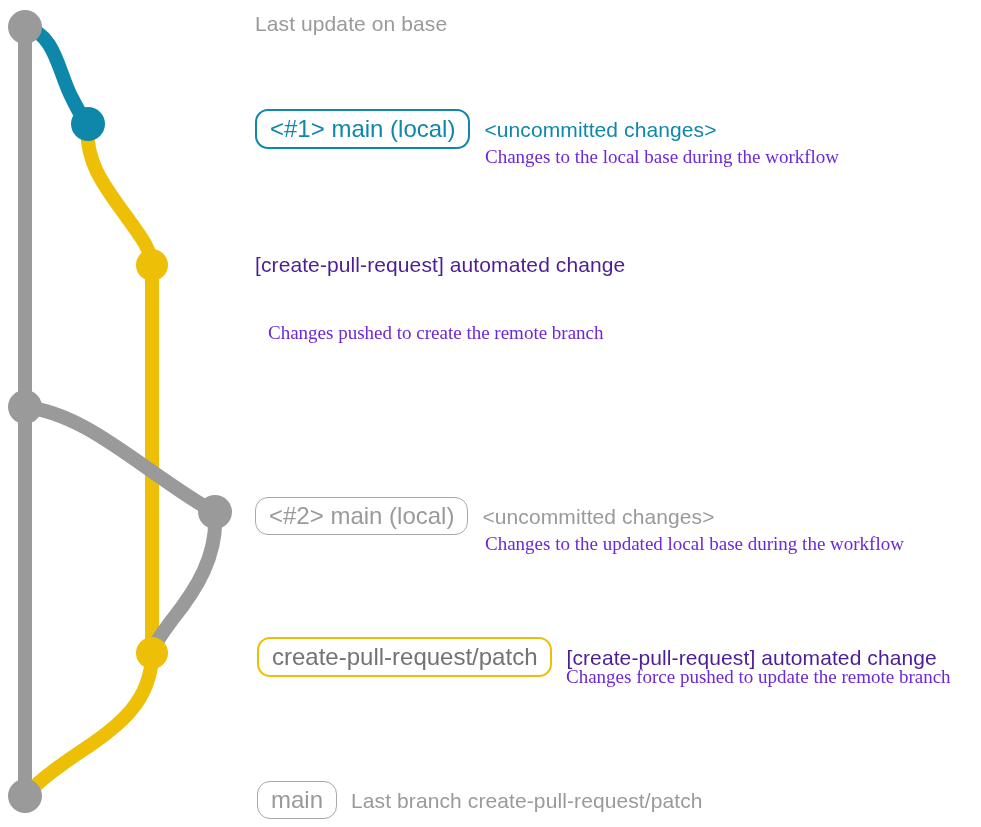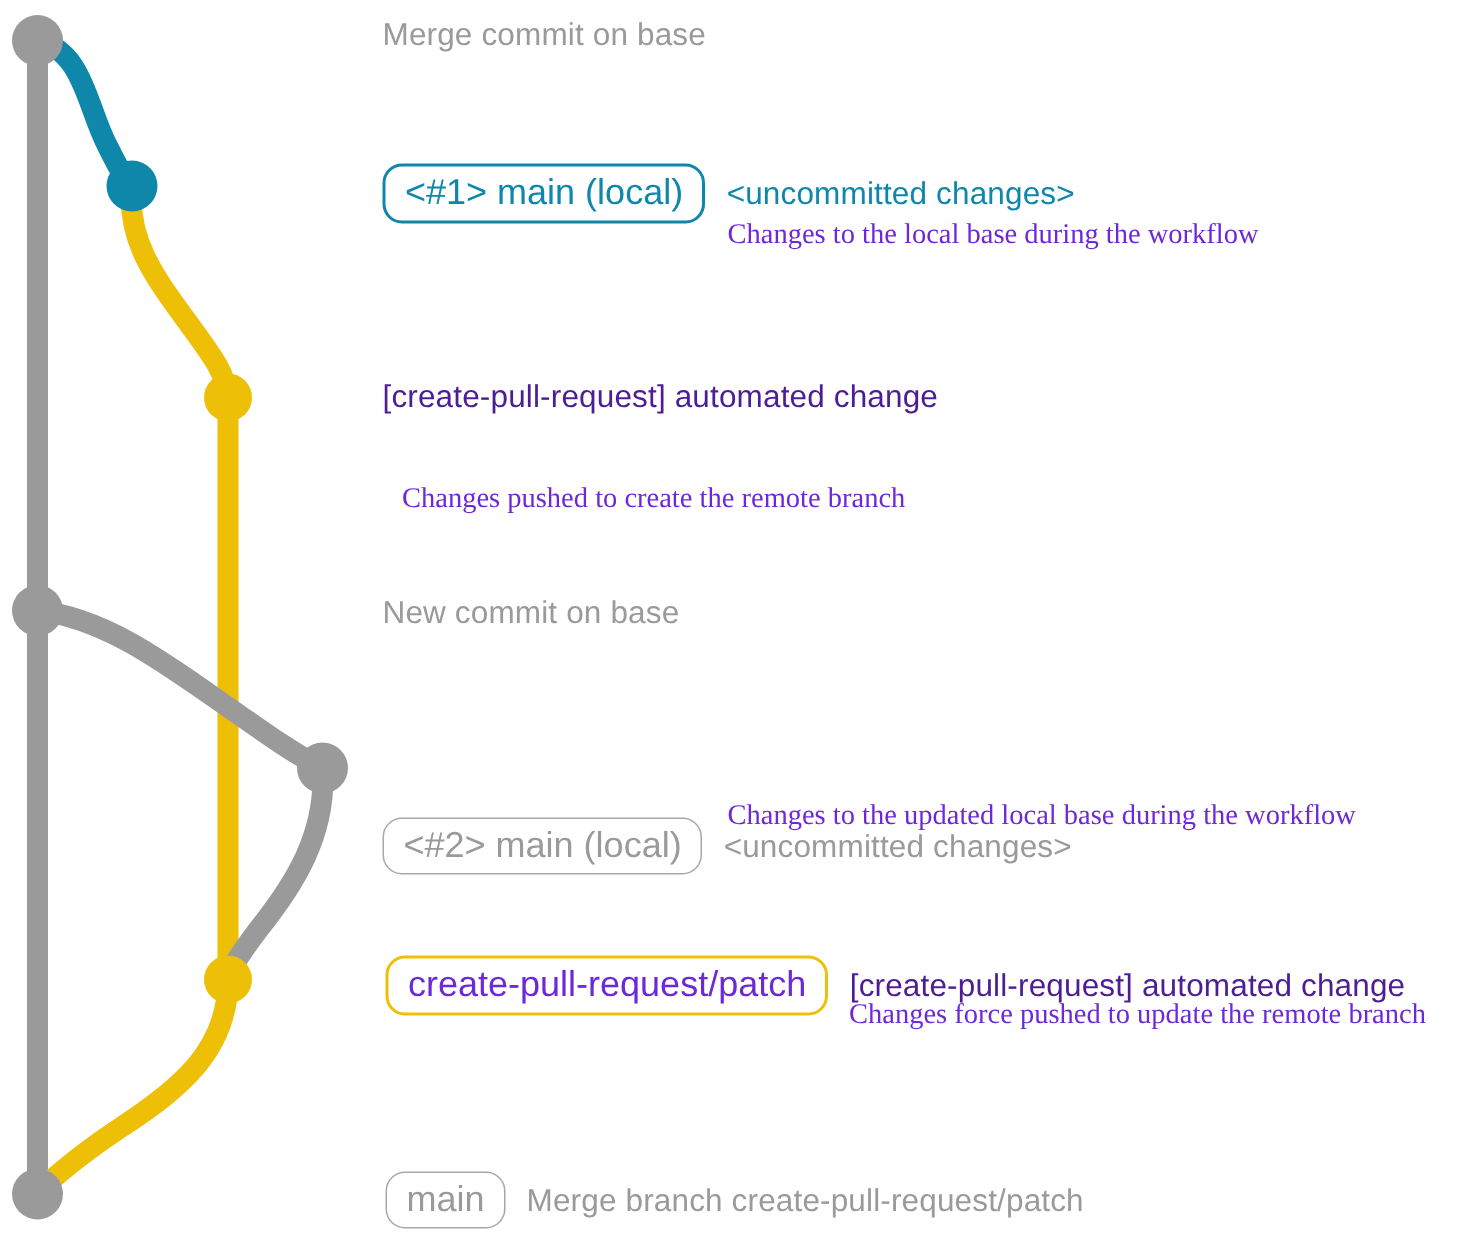--- a/index.html
+++ b/index.html
@@ -61,21 +61,21 @@
     color: #0e87ab;
   }
   .pill-gray {
     border-width: 1.6px;
     border-color: #a8a8a8;
     color: #9a9a9a;
   }
   .pill-yellow {
     border-width: 2px;
     border-color: #edc007;
-    color: #6d28d9;
+    color: #737373;
   }
 
   .subject-blue { color: #0e87ab; }
   .subject-gray { color: #9a9a9a; }
   .subject-yellow { color: #4c1d95; }
 
   .pill-gap { margin-left: 14px; }
 
   .desc {
     position: absolute;
@@ -109,48 +109,45 @@
   <circle cx="152" cy="265" r="16" fill="#edc007"></circle>
   <circle cx="25" cy="407" r="17" fill="#9a9a9a"></circle>
   <circle cx="215" cy="512" r="17" fill="#9a9a9a"></circle>
   <circle cx="152" cy="653" r="16" fill="#edc007"></circle>
   <circle cx="25" cy="796" r="17" fill="#9a9a9a"></circle>
 </svg>
 
 <div class="rows-layer">
 
   <div class="row" style="left:255px; top:12px;">
-    <span class="headline subject-gray">Merge commit on base</span>
+    <span class="headline subject-gray">Last update on base</span>
   </div>
 
   <div class="row" style="left:255px; top:109px;">
     <span class="pill pill-blue">&lt;#1&gt; main (local)</span>
     <span class="headline subject-blue pill-gap">&lt;uncommitted changes&gt;</span>
   </div>
   <div class="desc" style="left:485px; top:146px;">Changes to the local base during the workflow</div>
 
   <div class="row" style="left:255px; top:253px;">
     <span class="headline subject-yellow">[create-pull-request] automated change</span>
   </div>
   <div class="desc" style="left:268px; top:290px;margin-top:32px;">Changes pushed to create the remote branch</div>
 
-  <div class="row" style="left:255px; top:397px;">
-    <span class="headline subject-gray">New commit on base</span>
-  </div>
 
-  <div class="row" style="left:255px; top:497px;margin-top:48px;">
+  <div class="row" style="left:255px; top:497px;">
     <span class="pill pill-gray">&lt;#2&gt; main (local)</span>
     <span class="headline subject-gray pill-gap">&lt;uncommitted changes&gt;</span>
   </div>
   <div class="desc" style="left:485px; top:533px;">Changes to the updated local base during the workflow</div>
 
   <div class="row" style="left:257px; top:637px;">
     <span class="pill pill-yellow">create-pull-request/patch</span>
     <span class="headline subject-yellow pill-gap">[create-pull-request] automated change</span>
   </div>
   <div class="desc" style="left:566px; top:666px;">Changes force pushed to update the remote branch</div>
 
   <div class="row" style="left:257px; top:781px;justify-content:flex-end;">
     <span class="pill pill-gray">main</span>
-    <span class="headline subject-gray pill-gap">Merge branch create-pull-request/patch</span>
+    <span class="headline subject-gray pill-gap">Last branch create-pull-request/patch</span>
   </div>
 
 </div>
 
 </body></html>

